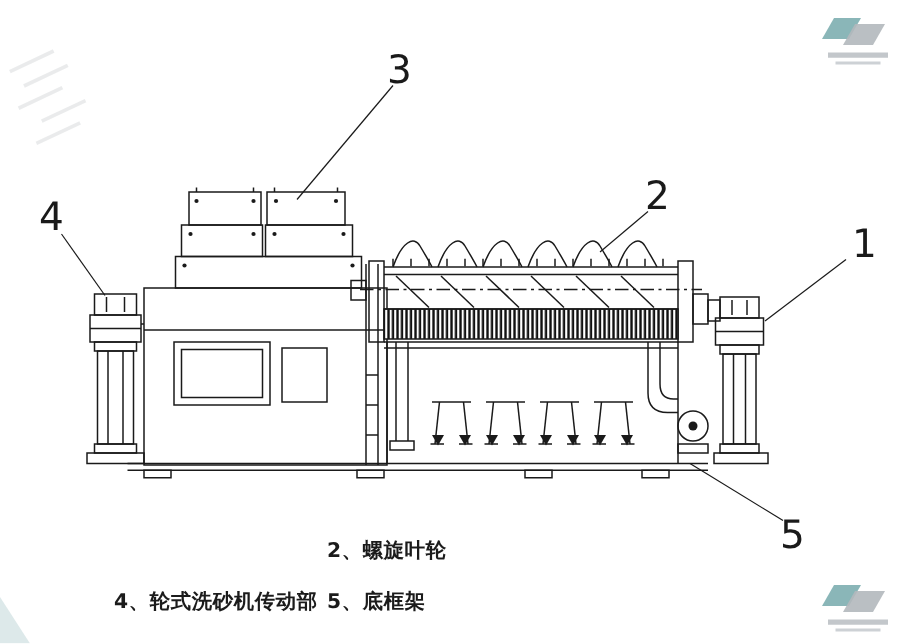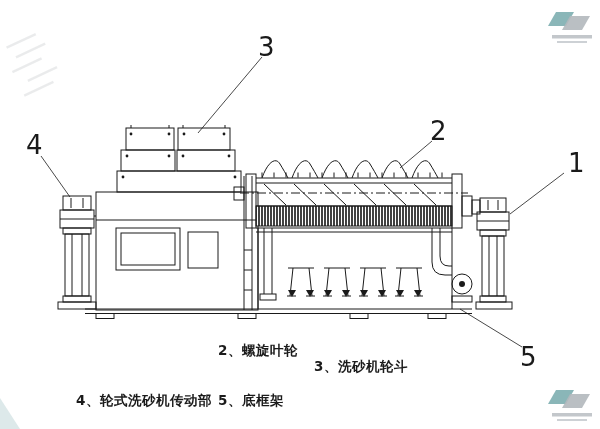--- a/index.html
+++ b/index.html
@@ -240,18 +240,17 @@
       </g>
     </g>
   </svg>
 
   <div class="callout" style="left:258px;top:34px;">3</div>
   <div class="callout" style="left:430px;top:118px;">2</div>
   <div class="callout" style="left:26px;top:132px;">4</div>
   <div class="callout" style="left:568px;top:150px;">1</div>
   <div class="callout" style="left:520px;top:344px;">5</div>
 
-  <div class="legend-item" style="left:218px;top:342px;">2、螺旋叶轮</div>
-  <div class="legend-item" style="left:314px;top:358px;">3、洗砂机轮斗</div>
+  <div class="legend-item" style="left:218px;top:358px;">2、螺旋叶轮</div>
   <div class="legend-item" style="left:76px;top:392px;text-align:right;">4、轮式洗砂机传动部</div>
   <div class="legend-item" style="left:218px;top:392px;text-align:right;">5、底框架</div>
 
 </div>
 
 </body></html>

